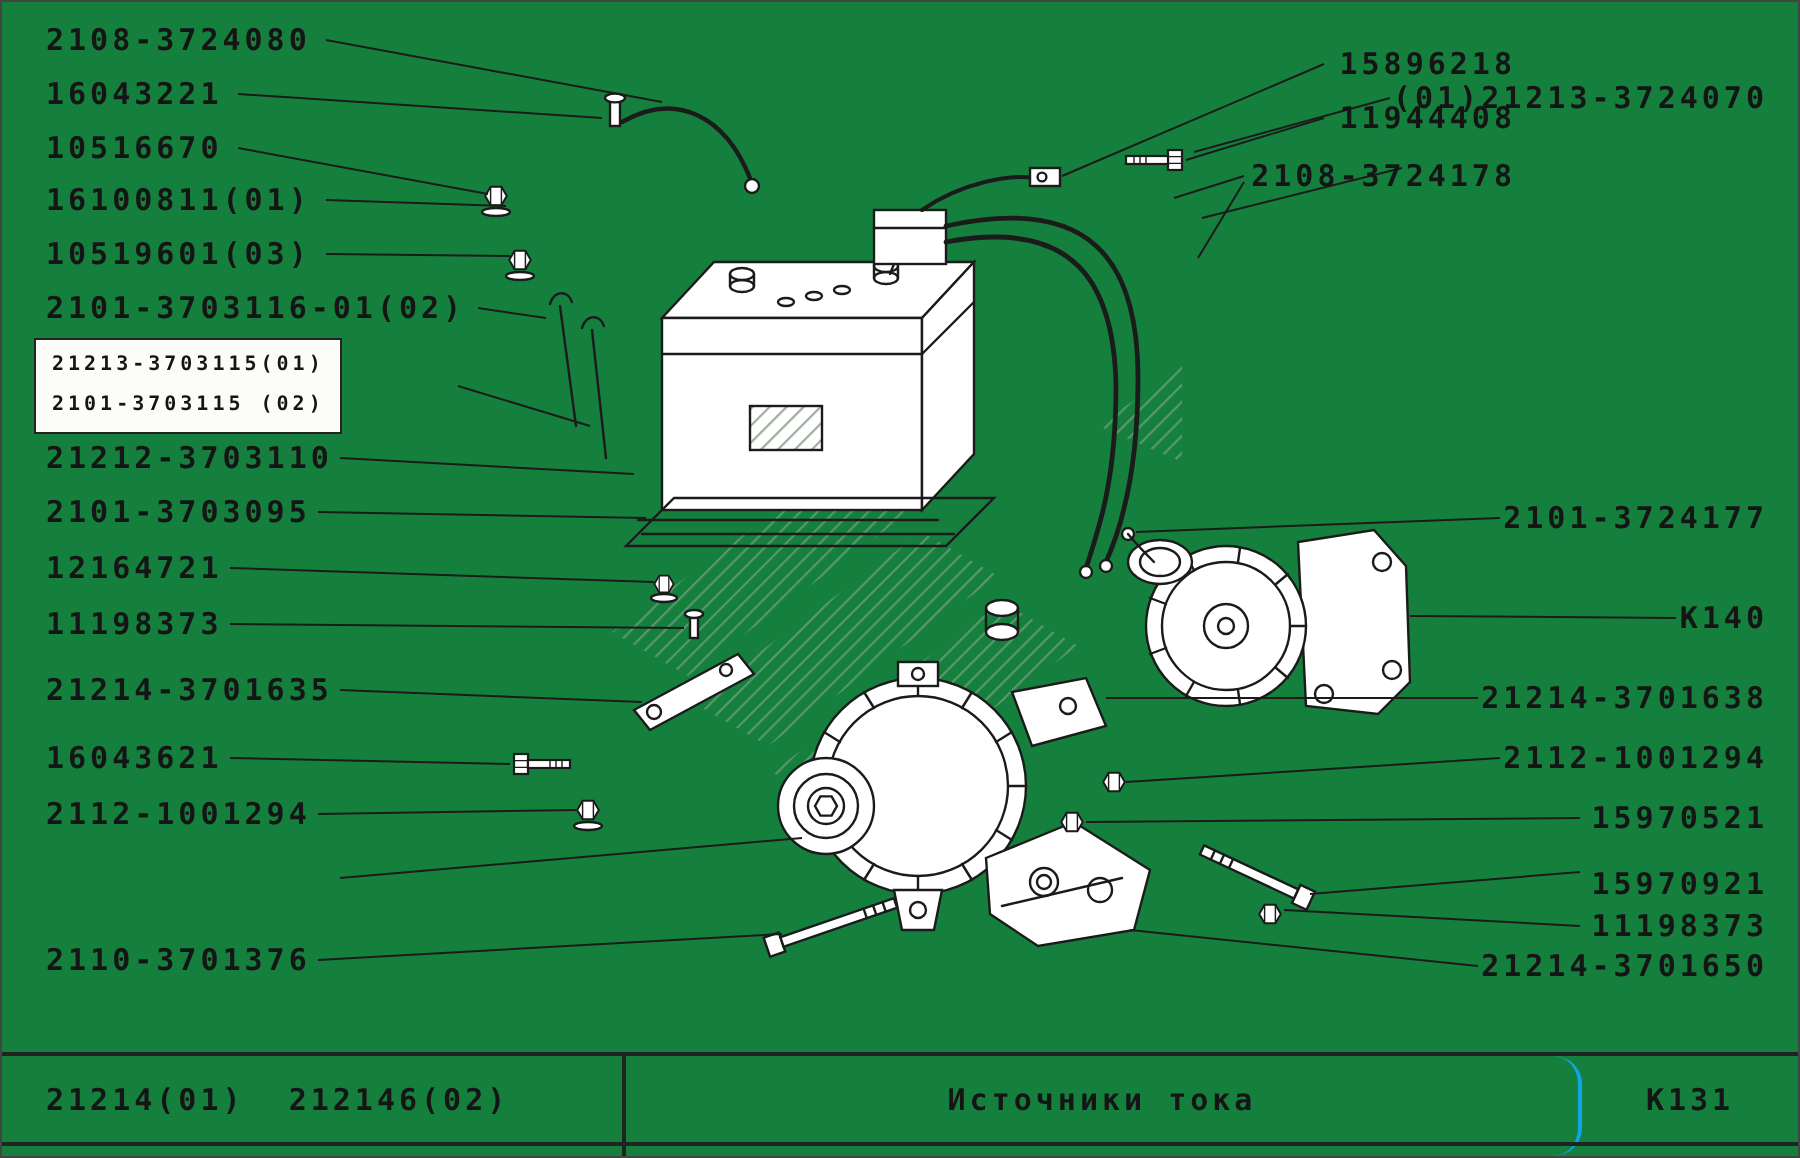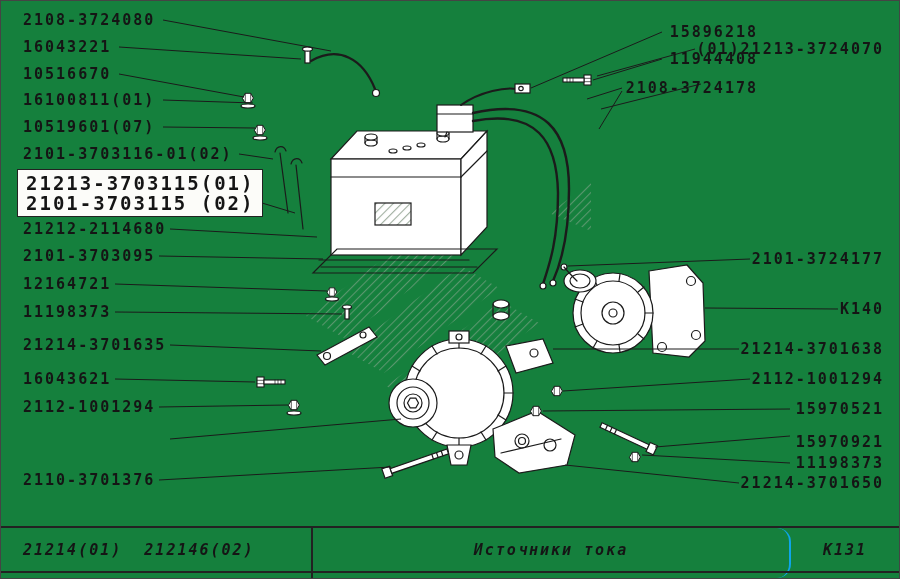--- a/index.html
+++ b/index.html
@@ -10,26 +10,26 @@
   }
   .art{position:absolute;left:0;top:0;pointer-events:none;}
   .lbl{
     position:absolute;white-space:nowrap;transform:translateY(-50%);
     font-size:15px;font-weight:bold;letter-spacing:2px;color:#151515;
   }
   .lbl.r{text-align:left;}
   .u{text-underline-offset:3px;}
   .lbl-box{
     position:absolute;border:1.5px solid #222;padding:3px 8px;
-    font-size:19px;font-weight:bold;letter-spacing:2px;color:#151515;background:#fcfcf9;
+    font-size:10px;font-weight:bold;letter-spacing:2px;color:#151515;background:#fcfcf9;
   }
   .lbl-box .boxline{line-height:20px;white-space:nowrap;}
   .footer{
     position:absolute;left:0;right:0;bottom:0;height:50px;
-    border-top:2px solid #222;display:flex;align-items:stretch;font-style:italic;
+    border-top:2px solid #222;display:flex;align-items:stretch;
   }
   .footer::after{
     content:"";position:absolute;left:0;right:0;bottom:5px;border-top:2px solid #222;
   }
   .cell{
     display:flex;align-items:center;font-size:15px;font-weight:bold;
     letter-spacing:2px;color:#151515;white-space:pre;padding-bottom:6px;
   }
   .cell.left{width:288px;border-right:2px solid #222;padding-left:22px;}
   .cell.mid{flex:1;border-right:2px solid #0ea5e9;justify-content:center;border-radius:14px;}
@@ -266,29 +266,29 @@
       <line x1="789" y1="435" x2="654" y2="446"></line>
       <line x1="789" y1="462" x2="641" y2="454"></line>
       <line x1="738" y1="482" x2="564" y2="464"></line>
     </g>
   </svg>
 
   <div class="lbl" style="left:22px;top:19px">2108-3724080</div>
   <div class="lbl" style="left:22px;top:46px">16043221</div>
   <div class="lbl" style="left:22px;top:73px">10516670</div>
   <div class="lbl" style="left:22px;top:99px">16100811(01)</div>
-  <div class="lbl" style="left:22px;top:126px">10519601(07)</div>
+  <div class="lbl" style="left:22px;top:126px">10519601(03)</div>
   <div class="lbl" style="left:22px;top:153px">2101-3703116-01(02)</div>
 
   <div class="lbl-box" style="left:16px;top:168px">
     <div class="boxline">21213-3703115(01)</div>
     <div class="boxline">2101-3703115 (02)</div>
   </div>
 
-  <div class="lbl" style="left:22px;top:228px">21212-2114680</div>
+  <div class="lbl" style="left:22px;top:228px">21212-3703110</div>
   <div class="lbl" style="left:22px;top:255px">2101-3703095</div>
   <div class="lbl" style="left:22px;top:283px">12164721</div>
   <div class="lbl" style="left:22px;top:311px">11198373</div>
   <div class="lbl" style="left:22px;top:344px">21214-3701635</div>
   <div class="lbl" style="left:22px;top:378px">16043621</div>
   <div class="lbl" style="left:22px;top:406px">2112-1001294</div>
   <div class="lbl" style="left:22px;top:479px">2110-3701376</div>
 
   <div class="lbl r" style="right:141px;top:31px">15896218</div>
   <div class="lbl r" style="right:141px;top:58px">11944408</div>

